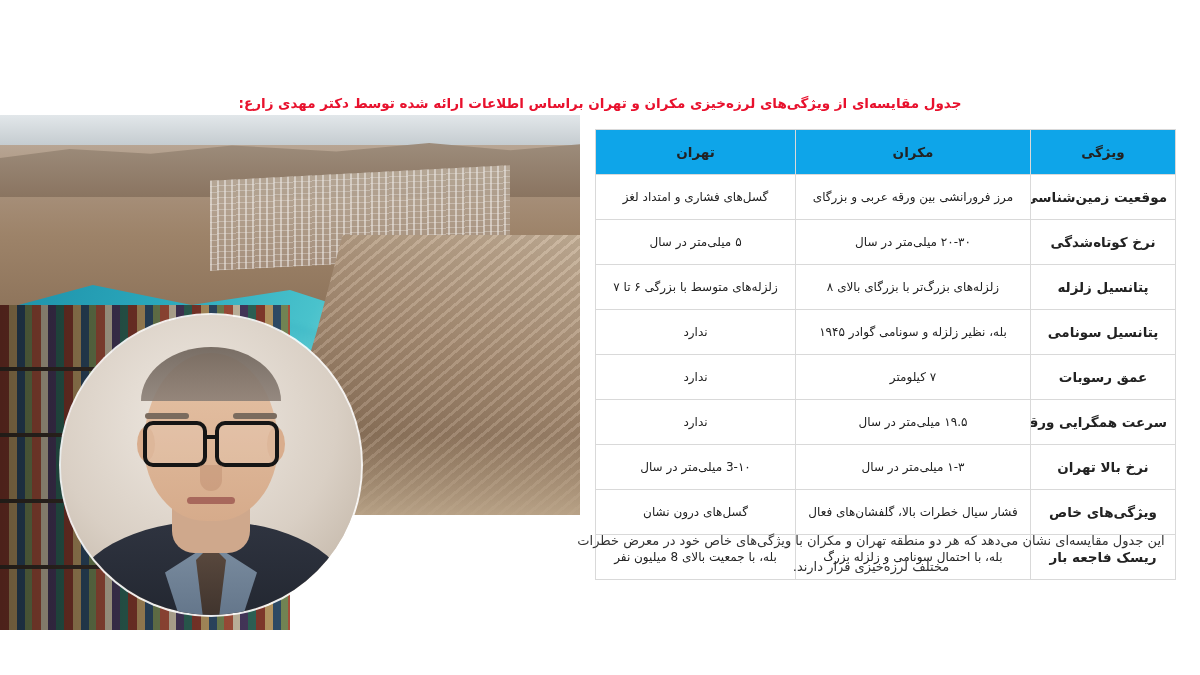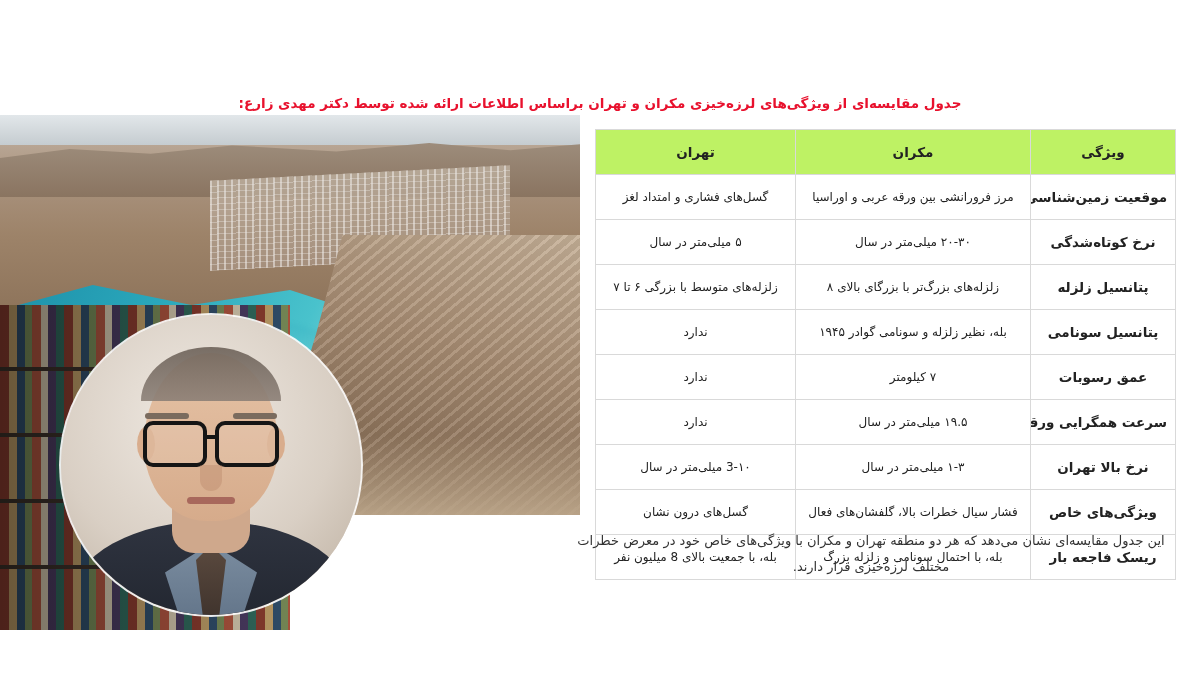--- a/index.html
+++ b/index.html
@@ -52,21 +52,21 @@
     vertical-align: middle;
     font-size: 12px;
     color: #222222;
     direction: rtl;
     white-space: nowrap;
     overflow: hidden;
   }
   table.cmp th {
     font-weight: bold;
     font-size: 13.5px;
-    background: #bef264;
+    background: #0ea5e9;
   }
   table.cmp td.feature {
     font-weight: bold;
     font-size: 13.5px;
   }
   table.cmp col.c-feature { width: 145px; }
   table.cmp col.c-makran { width: 235px; }
   table.cmp col.c-tehran { width: 200px; }
 
   .caption {
@@ -317,21 +317,21 @@
       <thead>
         <tr>
           <th>ویژگی</th>
           <th>مکران</th>
           <th>تهران</th>
         </tr>
       </thead>
       <tbody>
         <tr>
           <td class="feature">موقعیت زمین‌شناسی</td>
-          <td>مرز فرورانشی بین ورقه عربی و اوراسیا</td>
+          <td>مرز فرورانشی بین ورقه عربی و بزرگای</td>
           <td>گسل‌های فشاری و امتداد لغز</td>
         </tr>
         <tr>
           <td class="feature">نرخ کوتاه‌شدگی</td>
           <td>۲۰-۳۰ میلی‌متر در سال</td>
           <td>۵ میلی‌متر در سال</td>
         </tr>
         <tr>
           <td class="feature">پتانسیل زلزله</td>
           <td>زلزله‌های بزرگ‌تر با بزرگای بالای ۸</td>

